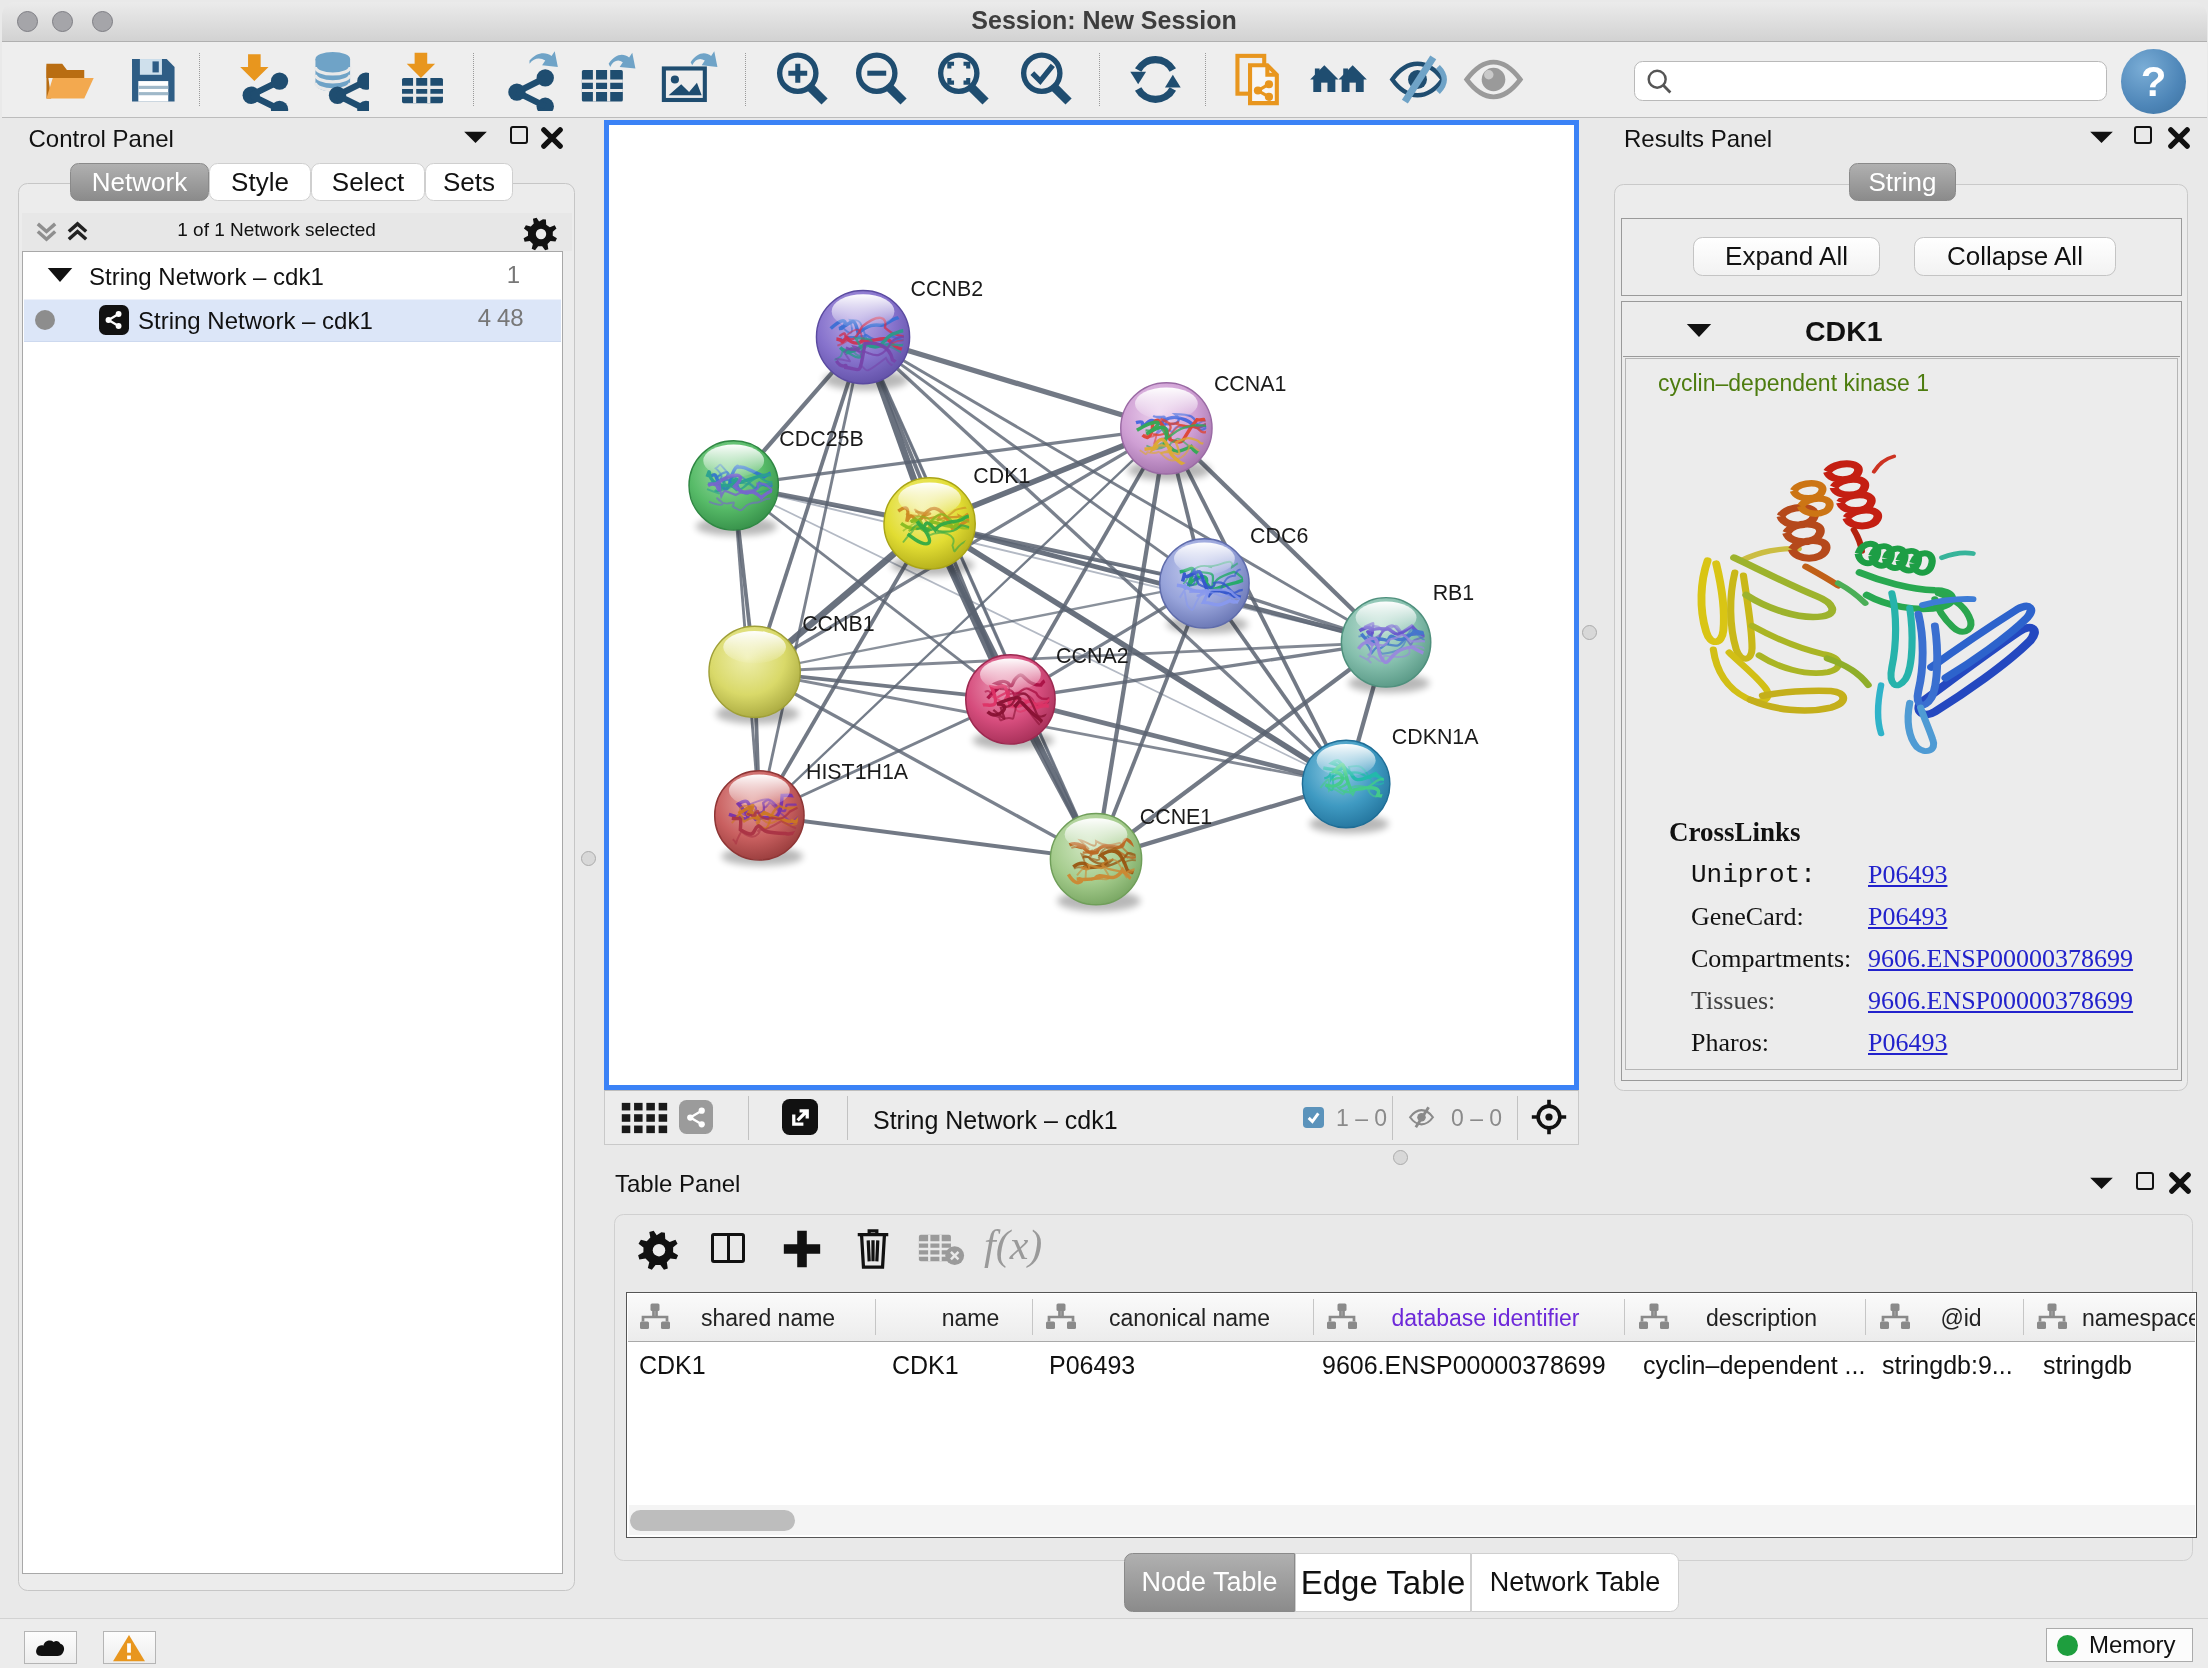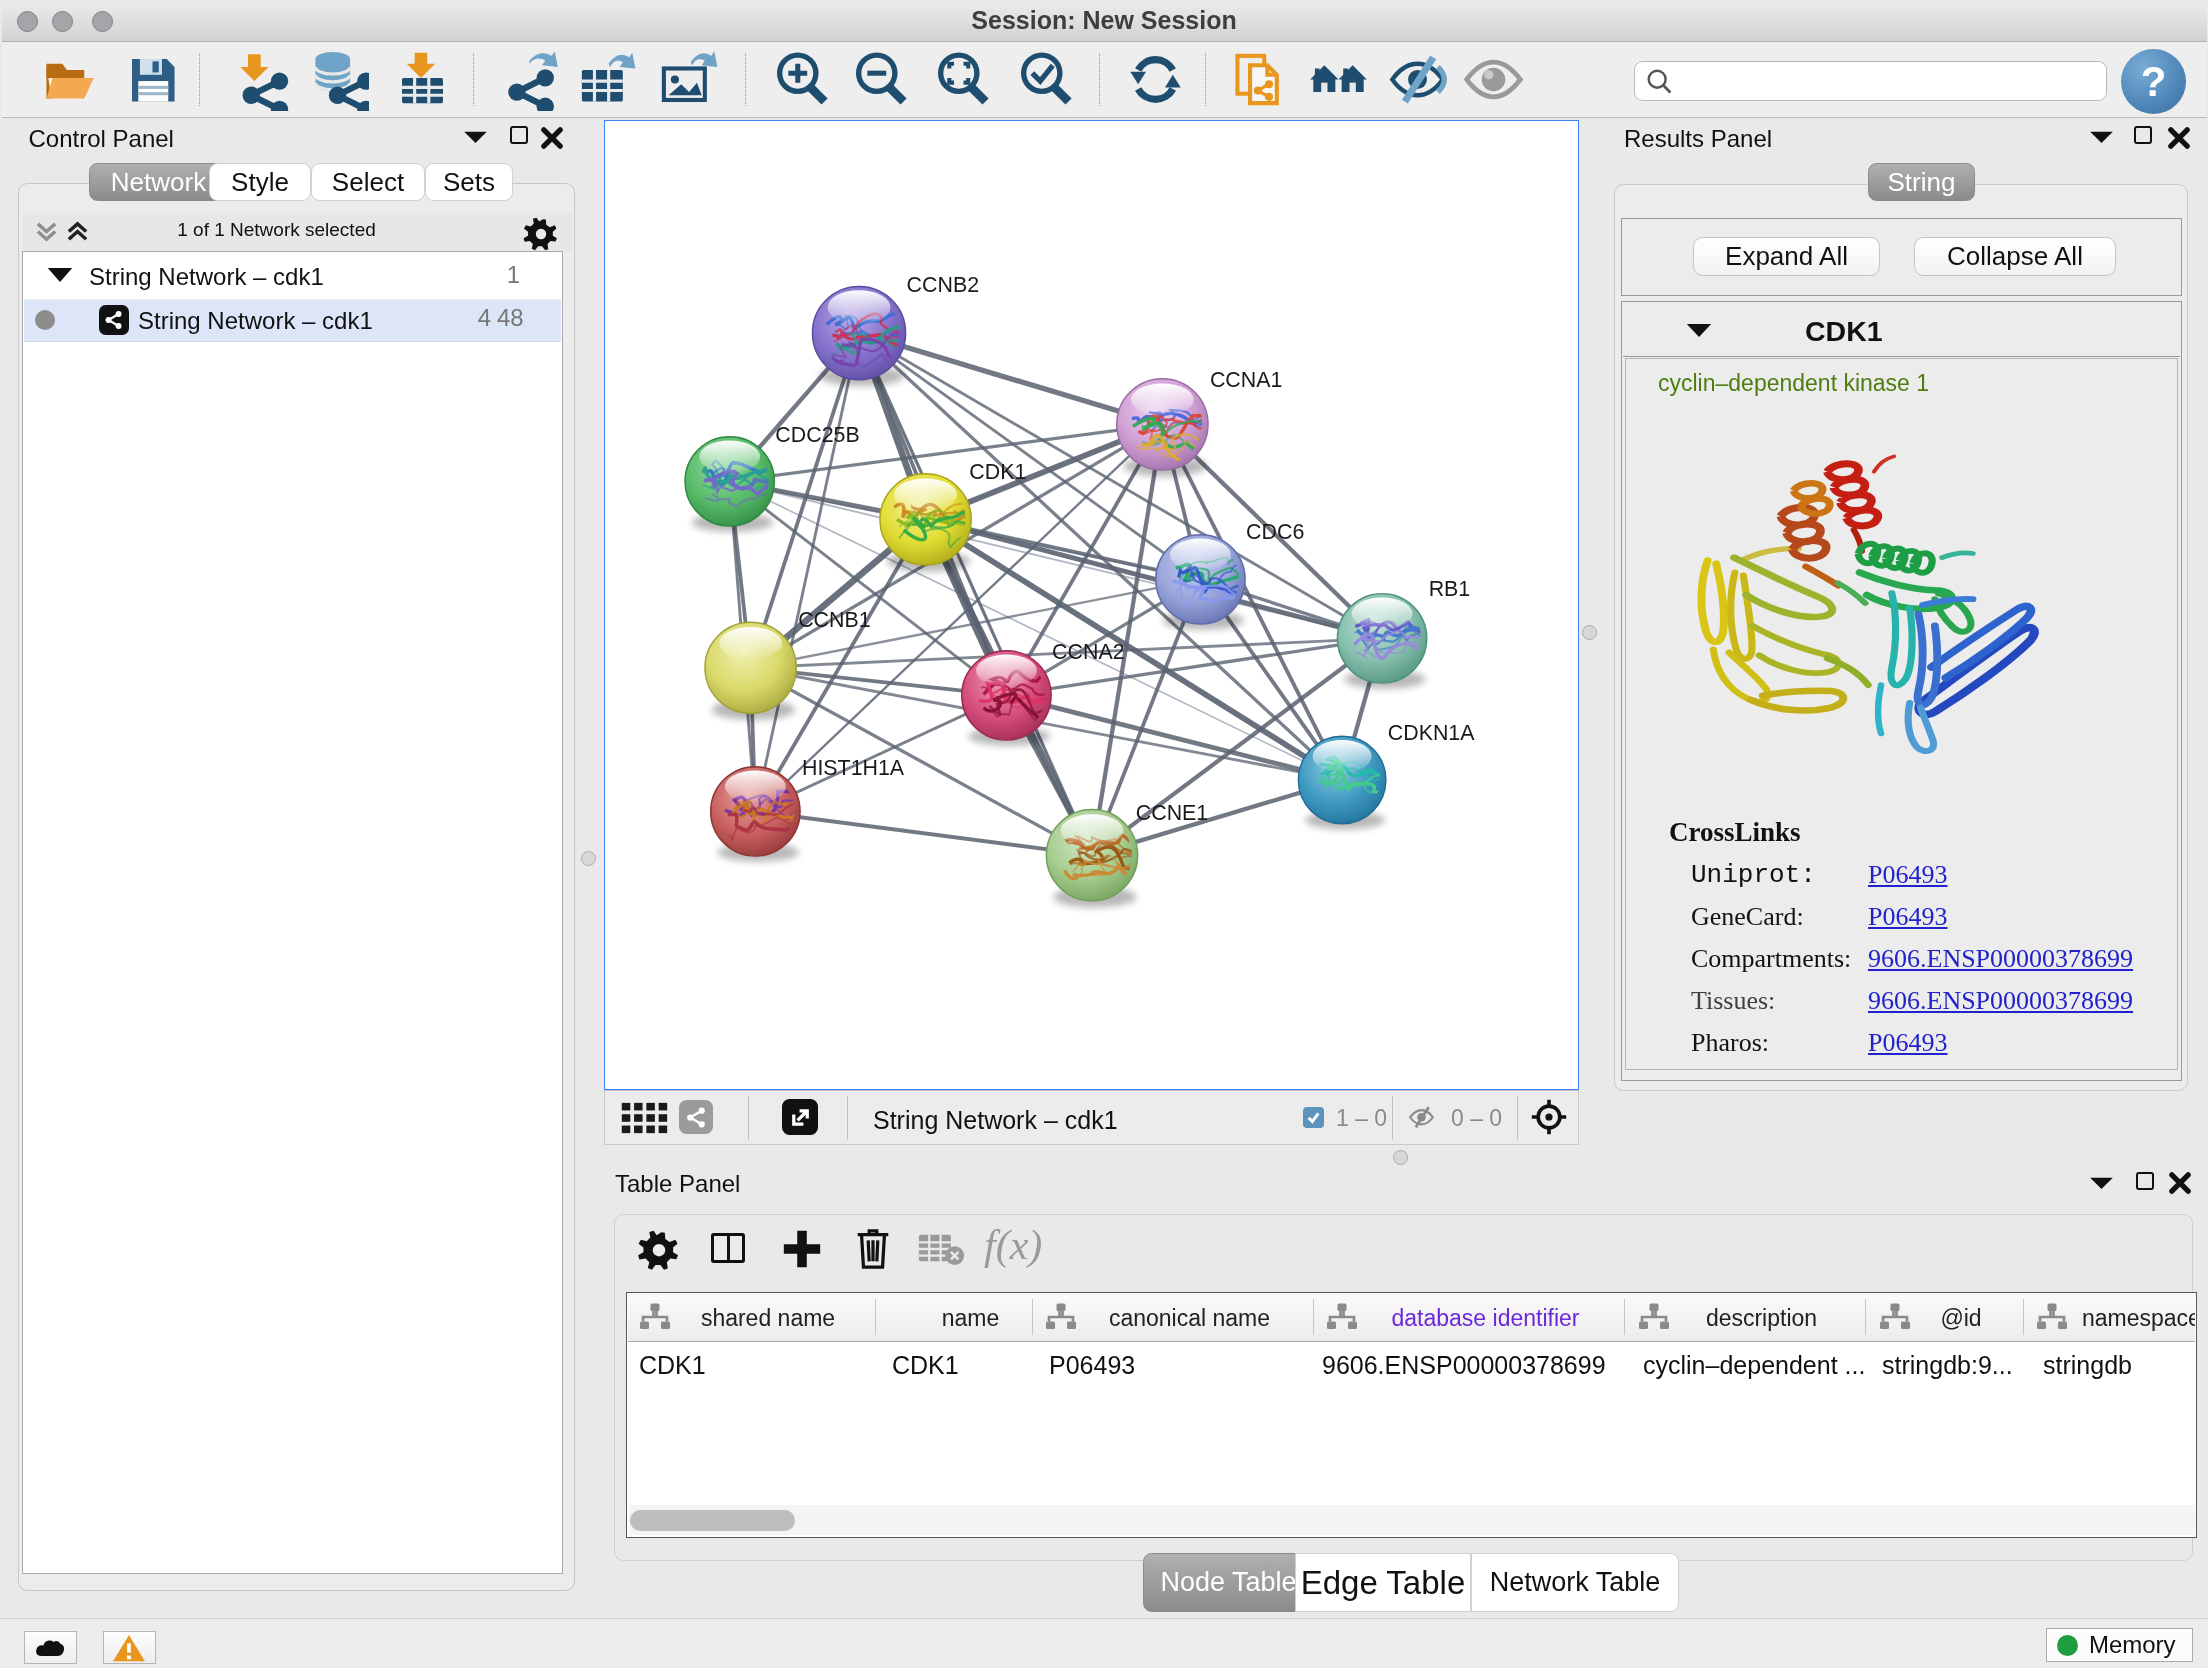--- a/index.html
+++ b/index.html
@@ -1,17 +1,17 @@
 <!DOCTYPE html>
 <html style="font-size:15px"><head><meta charset="utf-8"><style>
 
 *{margin:0;padding:0;box-sizing:border-box}
 html,body{width:2208px;height:1668px;background:#e9e9e9;font-family:"Liberation Sans",sans-serif;overflow:hidden}
 .abs{position:absolute}
-.seltab{background:linear-gradient(#b0b0b0,#8b8b8b);color:#fff;border:1px solid #8a8a8a;margin-left:19px;}
+.seltab{background:linear-gradient(#b0b0b0,#8b8b8b);color:#fff;border:1px solid #8a8a8a;}
 .whtab{background:#fff;color:#111;border:1px solid #cfcfcf;}
 .tab{display:flex;align-items:center;justify-content:center;font-size:26px;border-radius:8.6px;}
 .btn{background:linear-gradient(#ffffff,#f2f2f2);border:1.9px solid #c4c4c4;border-radius:9.5px;display:flex;align-items:center;justify-content:center;font-size:26px;color:#111}
 
 </style></head><body>
 <div class="abs" style="left:1.9px;top:1.9px;width:2205px;height:40px;background:linear-gradient(#ebebeb,#d2d2d2);border-bottom:1.9px solid #b0b0b0;border-radius:13.3px 13.3px 0 0"></div>
 <div class="abs" style="left:17px;top:10.5px;width:21px;height:21px;border-radius:50%;background:#a5a5a9;border:1.7px solid #7e7e84"></div>
 <div class="abs" style="left:52px;top:10.5px;width:21px;height:21px;border-radius:50%;background:#a5a5a9;border:1.7px solid #7e7e84"></div>
 <div class="abs" style="left:92px;top:10.5px;width:21px;height:21px;border-radius:50%;background:#a5a5a9;border:1.7px solid #7e7e84"></div>
 <div class="abs" style="left:0;top:5.7px;width:2208px;text-align:center;font-size:25px;font-weight:bold;color:#3e3e3e">Session: New Session</div>
@@ -212,21 +212,21 @@
     <g fill="#fff">
       <circle cx="17" cy="5.5" r="3.2"></circle>
       <circle cx="6" cy="12" r="3.2"></circle>
       <circle cx="17" cy="18.5" r="3.2"></circle>
       <path d="M6,12 L17,5.5 M6,12 L17,18.5" stroke="#fff" stroke-width="2.4"></path>
     </g>
   </svg>
 <div class="abs" style="left:138px;top:307px;font-size:24px;color:#111">String Network – cdk1</div>
 <div class="abs" style="left:428px;top:304px;width:63px;text-align:right;font-size:24px;color:#777">4</div>
 <div class="abs" style="left:497px;top:304px;width:26px;text-align:center;font-size:24px;color:#777">48</div>
-<div class="abs" style="left:604px;top:120px;width:975px;height:970px;background:#fff;border:1px solid #3b82f6">
+<div class="abs" style="left:604px;top:120px;width:975px;height:970px;background:#fff;border:5px solid #3b82f6">
 <svg width="975" height="970" viewBox="0 0 1025 1020" xmlns="http://www.w3.org/2000/svg" style="position:absolute;left:0;top:0">
 <defs>
 <filter id="nsh" x="-40%" y="-40%" width="180%" height="180%">
           <feGaussianBlur stdDeviation="4"></feGaussianBlur>
         </filter>
 <linearGradient id="hl" x1="0" y1="0" x2="0" y2="1">
           <stop offset="0" stop-color="#ffffff" stop-opacity="0.98"></stop>
           <stop offset="0.65" stop-color="#ffffff" stop-opacity="0.38"></stop>
           <stop offset="1" stop-color="#ffffff" stop-opacity="0.05"></stop>
         </linearGradient>

